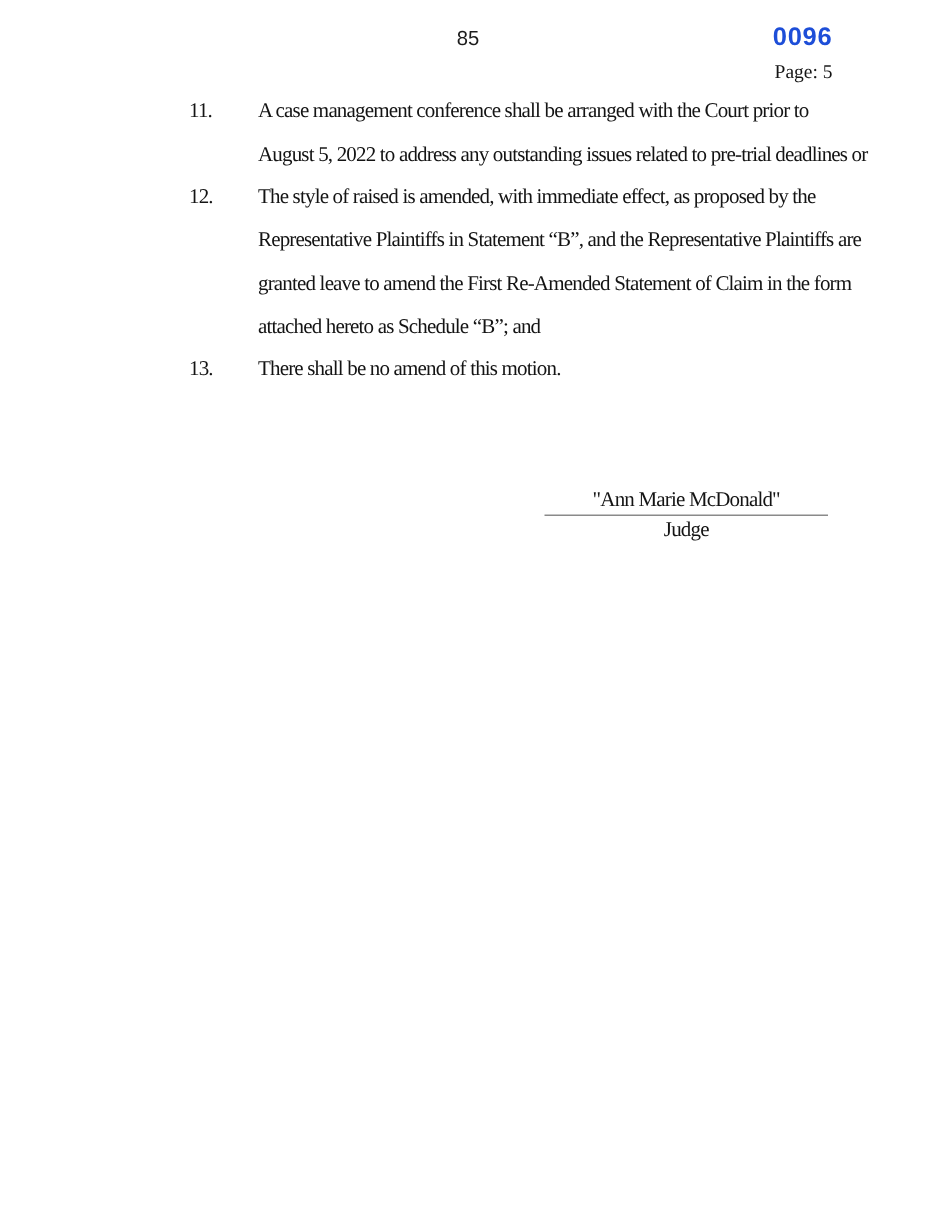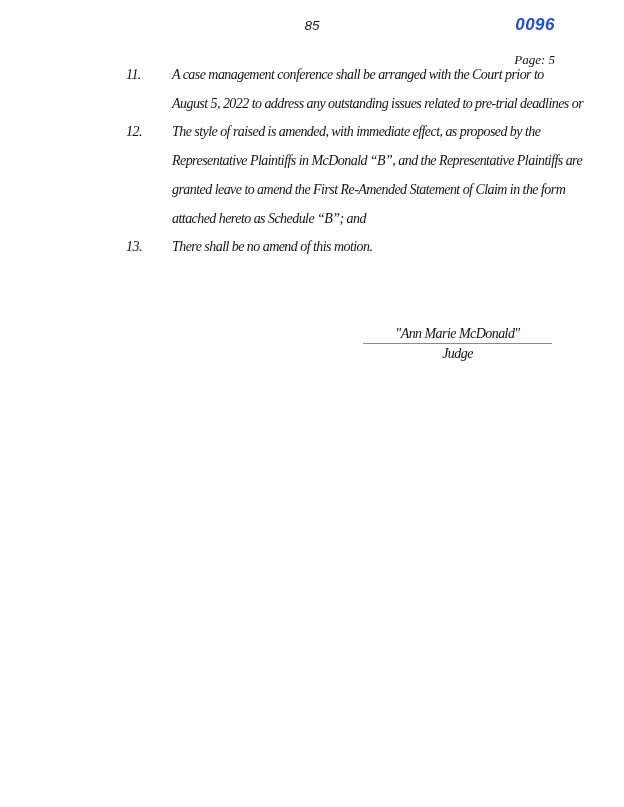--- a/index.html
+++ b/index.html
@@ -8,21 +8,20 @@
     background: #ffffff;
   }
   .page {
     position: relative;
     width: 624px;
     height: 586px;
     background: #ffffff;
     overflow: hidden;
     font-family: "Liberation Serif", serif;
     color: #141414;
-    font-style: italic;
   }
 
   
   .sheet-number {
     position: absolute;
     top: 18px;
     left: 0;
     width: 100%;
     text-align: center;
     font-family: "Liberation Sans", sans-serif;
@@ -41,21 +40,21 @@
     font-weight: bold;
     font-size: 17px;
     line-height: 18px;
     letter-spacing: 0.5px;
     color: #1d4ed8;
   }
   .stamp-page-label {
     font-family: "Liberation Serif", serif;
     font-size: 13px;
     line-height: 15px;
-    margin-top: 18px;
+    margin-top: 6px;
     color: #141414;
   }
 
   
   .order-list {
     position: absolute;
     left: 102px;
     top: 61px;
     font-size: 14px;
     letter-spacing: -0.55px;
@@ -116,21 +115,21 @@
       <div class="item-lines">
         <div class="text-line">A case management conference shall be arranged with the Court prior to</div>
         <div class="text-line">August 5, 2022 to address any outstanding issues related to pre-trial deadlines or</div>
       </div>
     </div>
 
     <div class="order-item">
       <div class="item-number">12.</div>
       <div class="item-lines">
         <div class="text-line">The style of raised is amended, with immediate effect, as proposed by the</div>
-        <div class="text-line">Representative Plaintiffs in McDonald “B”, and the Representative Plaintiffs are</div>
+        <div class="text-line">Representative Plaintiffs in Statement “B”, and the Representative Plaintiffs are</div>
         <div class="text-line">granted leave to amend the First Re-Amended Statement of Claim in the form</div>
         <div class="text-line">attached hereto as Schedule “B”; and</div>
       </div>
     </div>
 
     <div class="order-item">
       <div class="item-number">13.</div>
       <div class="item-lines">
         <div class="text-line">There shall be no amend of this motion.</div>
       </div>

